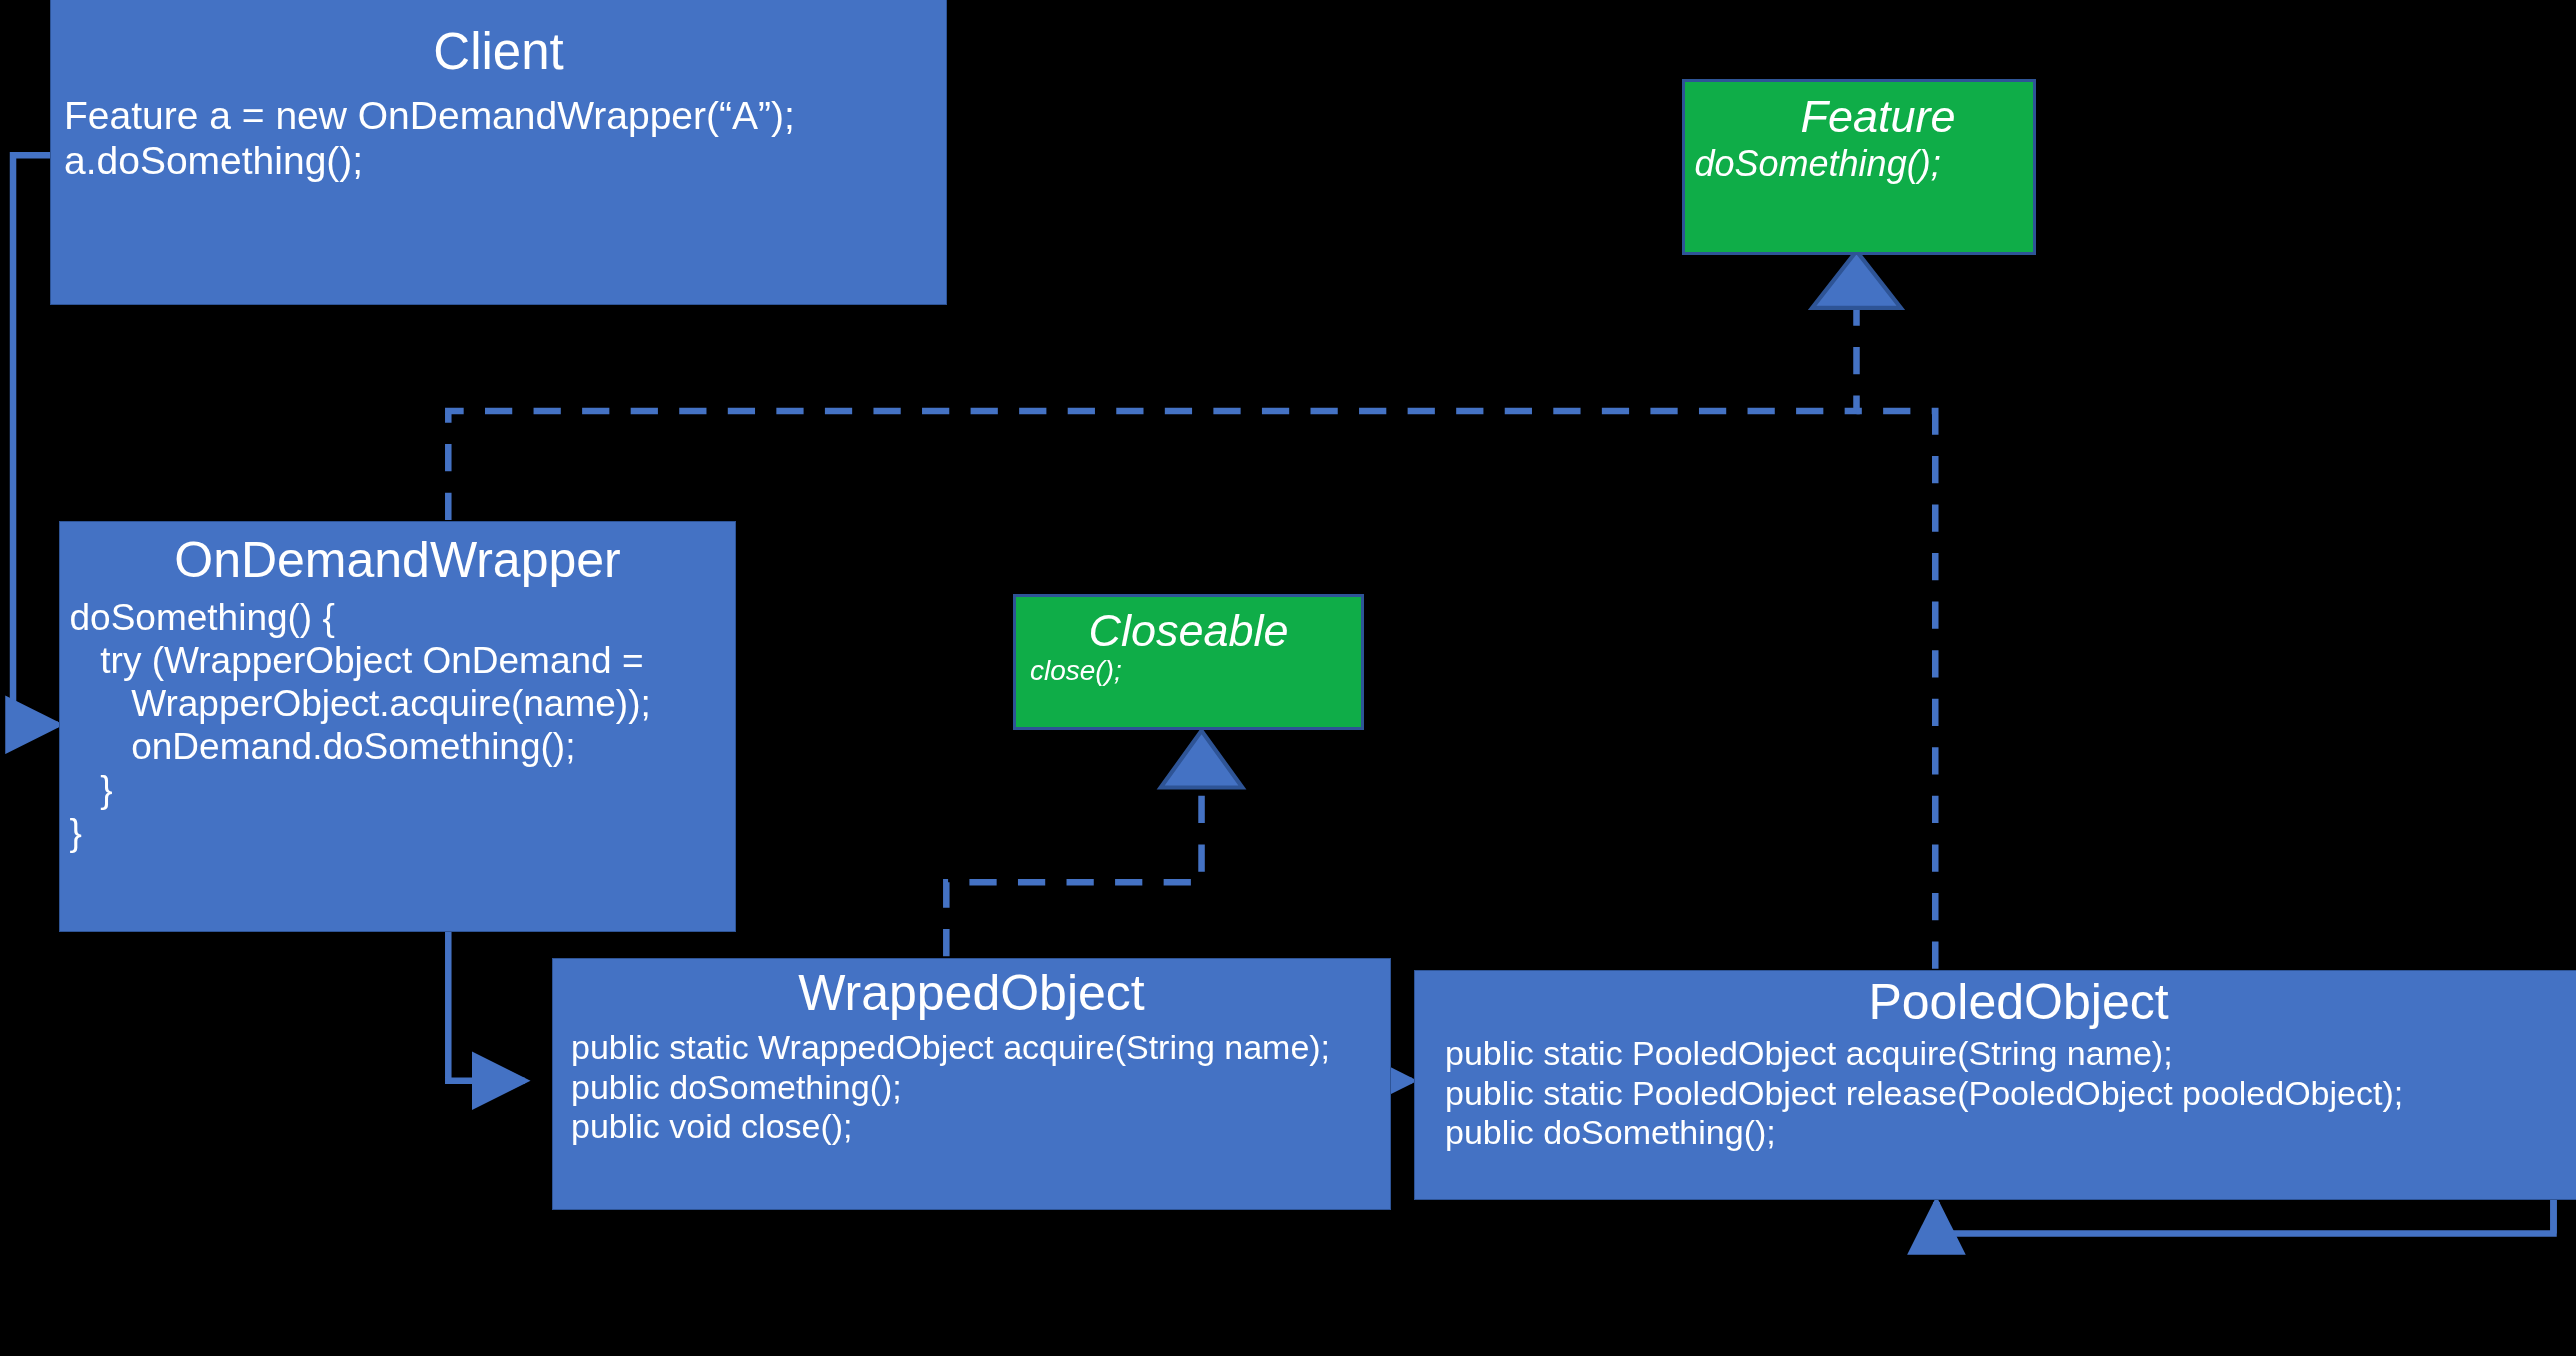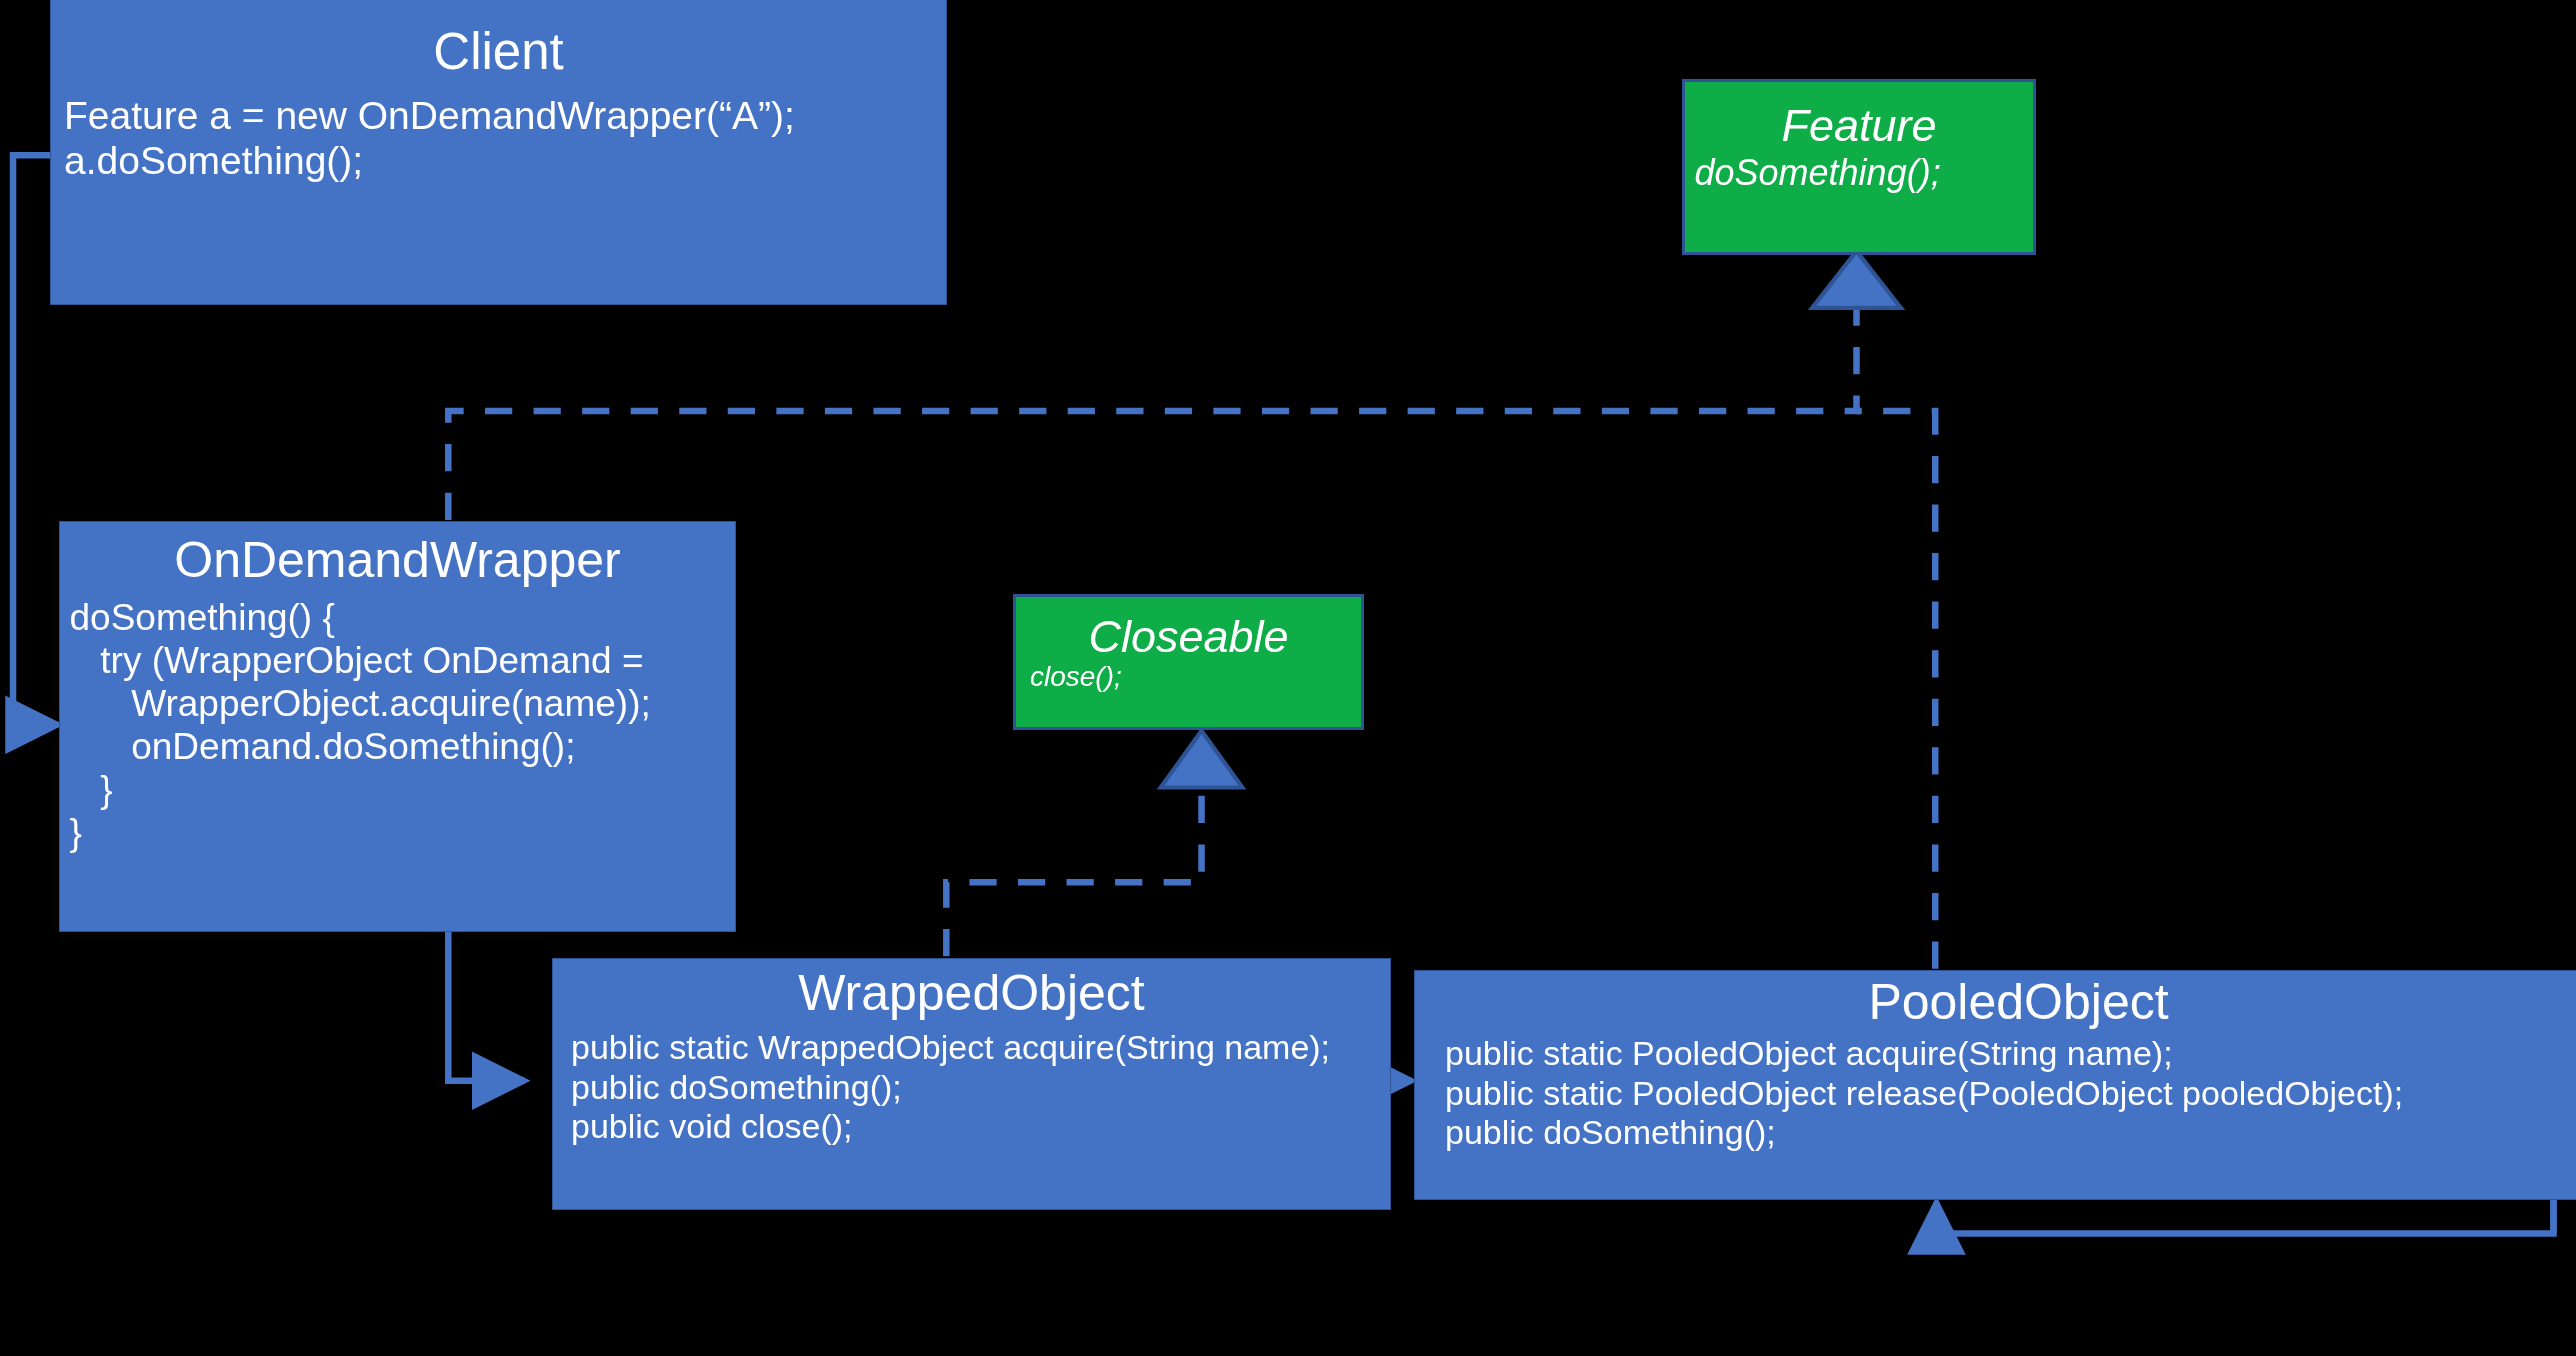--- a/index.html
+++ b/index.html
@@ -39,31 +39,31 @@
     white-space:pre;
   }
 
   
   #box-client{left:50px;top:-3.6px;width:897px;height:309px;}
   #box-client .uml-title{font-size:51px;margin-top:28px;}
   #box-client .uml-body{font-size:39px;margin-top:14px;padding-left:13px;}
 
   
   #box-feature{left:1682px;top:79px;width:354px;height:176px;}
-  #box-feature .uml-title{font-size:45px;margin-top:20px;}
+  #box-feature .uml-title{font-size:45px;margin-top:11px;padding-left:19px;}
   #box-feature .uml-body{font-size:36px;margin-top:2.4px;padding-left:9.5px;}
 
   
   #box-ondemand{left:59px;top:521px;width:677px;height:411px;}
   #box-ondemand .uml-title{font-size:50px;margin-top:12px;}
   #box-ondemand .uml-body{font-size:37px;margin-top:10.7px;padding-left:9.5px;}
 
   
   #box-closeable{left:1013px;top:594px;width:351px;height:136px;}
-  #box-closeable .uml-title{font-size:45px;margin-top:16px;}
+  #box-closeable .uml-title{font-size:45px;margin-top:10px;}
   #box-closeable .uml-body{font-size:28px;margin-top:1.2px;padding-left:14px;}
 
   
   #box-wrapped{left:552px;top:958px;width:839px;height:252px;}
   #box-wrapped .uml-title{font-size:50px;margin-top:8.3px;}
   #box-wrapped .uml-body{font-size:34px;margin-top:8.3px;padding-left:18px;}
 
   
   #box-pooled{left:1414px;top:970px;width:1209px;height:230px;}
   #box-pooled .uml-title{font-size:50px;margin-top:4.7px;}

